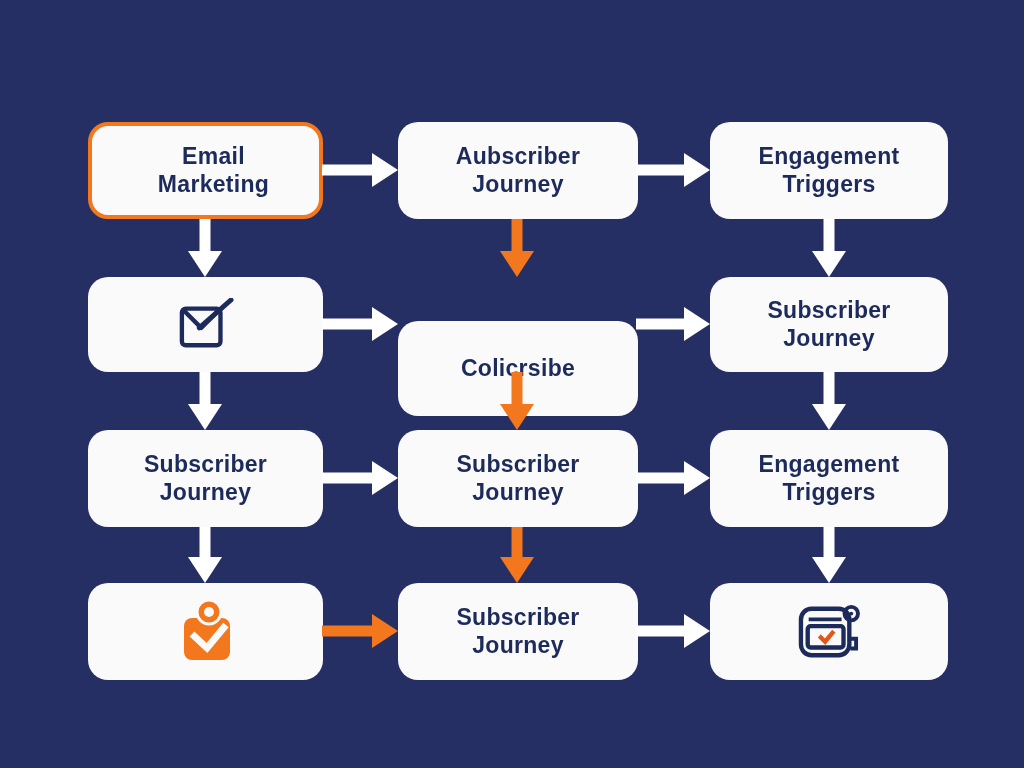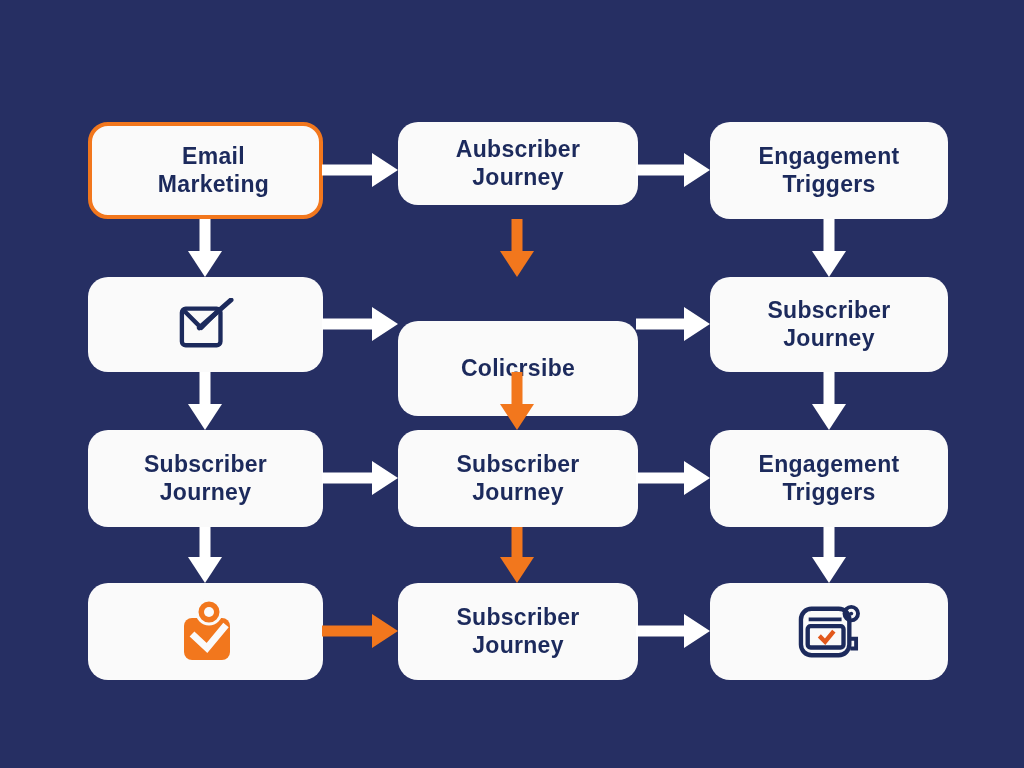--- a/index.html
+++ b/index.html
@@ -51,21 +51,21 @@
 
   .icon-wrap{display:flex;align-items:center;justify-content:center;}
 </style>
 </head>
 <body>
 
 <div class="stage">
 
   <div class="node highlight" style="left:88px;top:122px;width:235px;height:97px;">Email
 Marketing</div>
-  <div class="node" style="left:398px;top:122px;width:240px;height:83px;">Aubscriber
+  <div class="node" style="left:398px;top:122px;width:240px;height:97px;">Aubscriber
 Journey</div>
   <div class="node" style="left:710px;top:122px;width:238px;height:97px;">Engagement
 Triggers</div>
 
   <div class="node" style="left:88px;top:277px;width:235px;height:95px;">
     <span class="icon-wrap">
       <svg width="62" height="54" viewBox="0 0 64 56" fill="none">
         <rect x="7" y="11" width="40" height="38" rx="4" stroke="#1c2a5c" stroke-width="4.5"></rect>
         <path d="M9 13 L27 31 L45 13" stroke="#1c2a5c" stroke-width="4.5" fill="none" stroke-linejoin="round"></path>
         <path d="M25 31 L58 2" stroke="#1c2a5c" stroke-width="5" stroke-linecap="round"></path>

